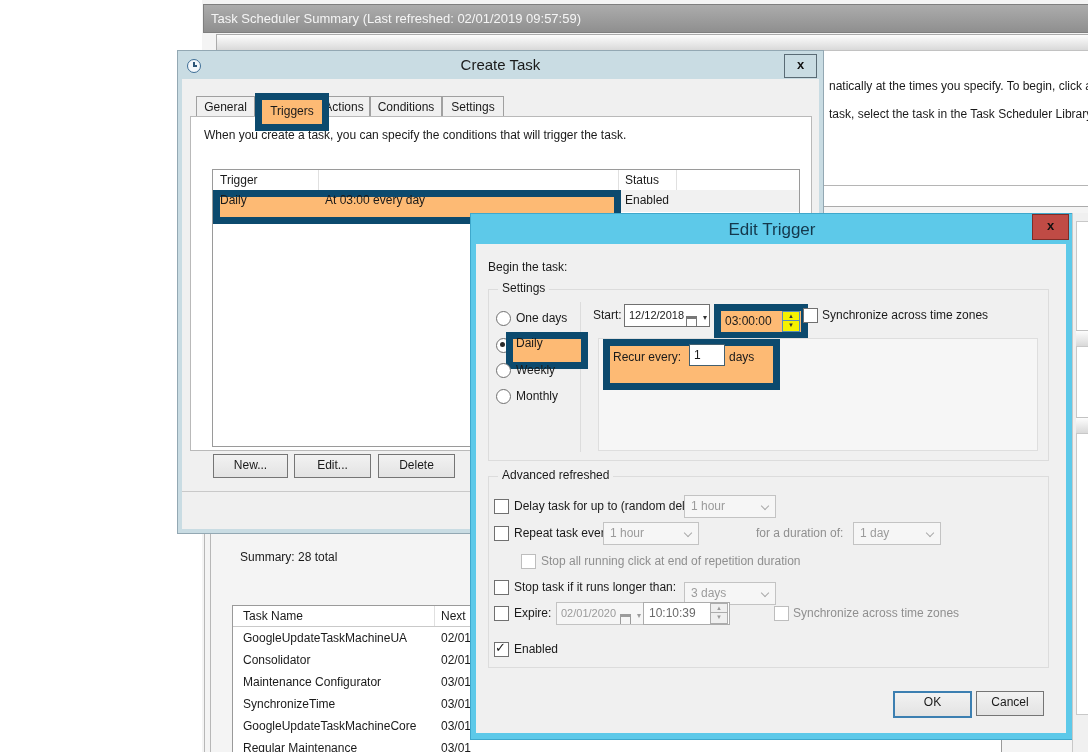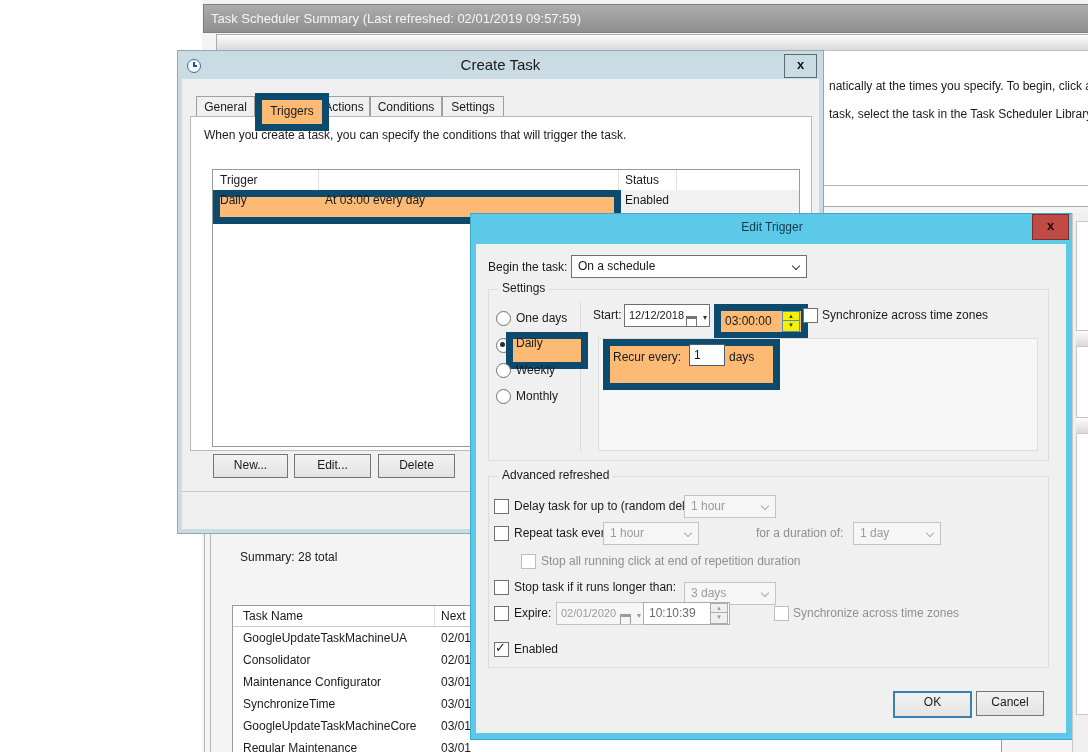--- a/index.html
+++ b/index.html
@@ -134,30 +134,26 @@
 
     <div class="btn" style="left:35px;top:403px;width:73px;height:22px;">New...</div>
     <div class="btn" style="left:116px;top:403px;width:75px;height:22px;">Edit...</div>
     <div class="btn" style="left:200px;top:403px;width:75px;height:22px;">Delete</div>
 
     <div class="abs" style="left:4px;top:440px;width:637px;height:1px;background:#C9C9C9;"></div>
   </div>
 
   <div class="abs" style="left:470px;top:213px;width:602px;height:525px;background:#5DC9E9;border:1px solid #3FA8CC;z-index:20;">
 
-    <div class="abs" style="left:0;top:6px;width:100%;text-align:center;font-size:12px;color:#14384C;">Edit Trigger</div>
+    <div class="abs" style="left:0;top:6px;width:100%;text-align:center;font-size:17px;color:#14384C;">Edit Trigger</div>
     <div class="abs" style="left:561px;top:0;width:35px;height:24px;background:#C04B45;border:1px solid #7E2D28;text-align:center;font-weight:bold;font-size:13px;line-height:22px;color:#111;">x</div>
 
     <div class="abs" style="left:5px;top:30px;width:590px;height:489px;background:#F0F0F0;"></div>
 
     <div class="abs nowrap" style="left:17px;top:46px;">Begin the task:</div>
-    <div class="combo" style="left:100px;top:41px;width:228px;height:21px;">
-      <span>On a schedule</span>
-      <span class="chev"></span>
-    </div>
 
     <div class="groupbox" style="left:17px;top:75px;width:559px;height:170px;"></div>
     <div class="grouplabel" style="left:27px;top:67px;">Settings</div>
     <div class="abs" style="left:109px;top:88px;width:1px;height:150px;background:#DCDCDC;"></div>
 
     <span class="rad" style="left:25px;top:97px;"></span>
     <div class="abs nowrap" style="left:45px;top:97px;">One days</div>
 
     <span class="rad sel" style="left:25px;top:124px;"></span>
     <div class="abs ylw" style="left:35px;top:118px;width:68px;height:23px;"></div>

